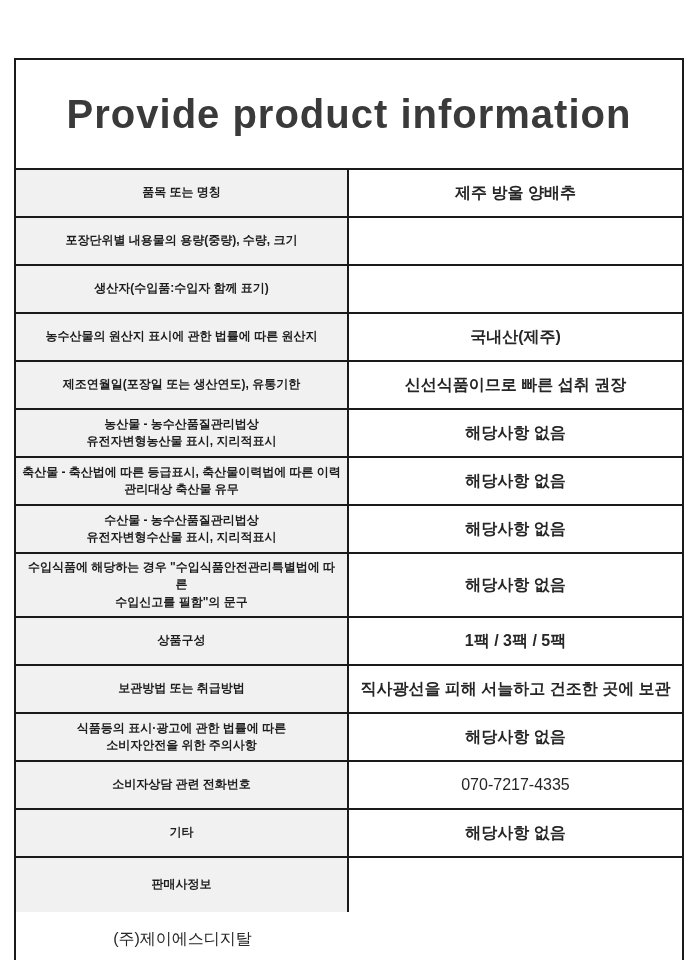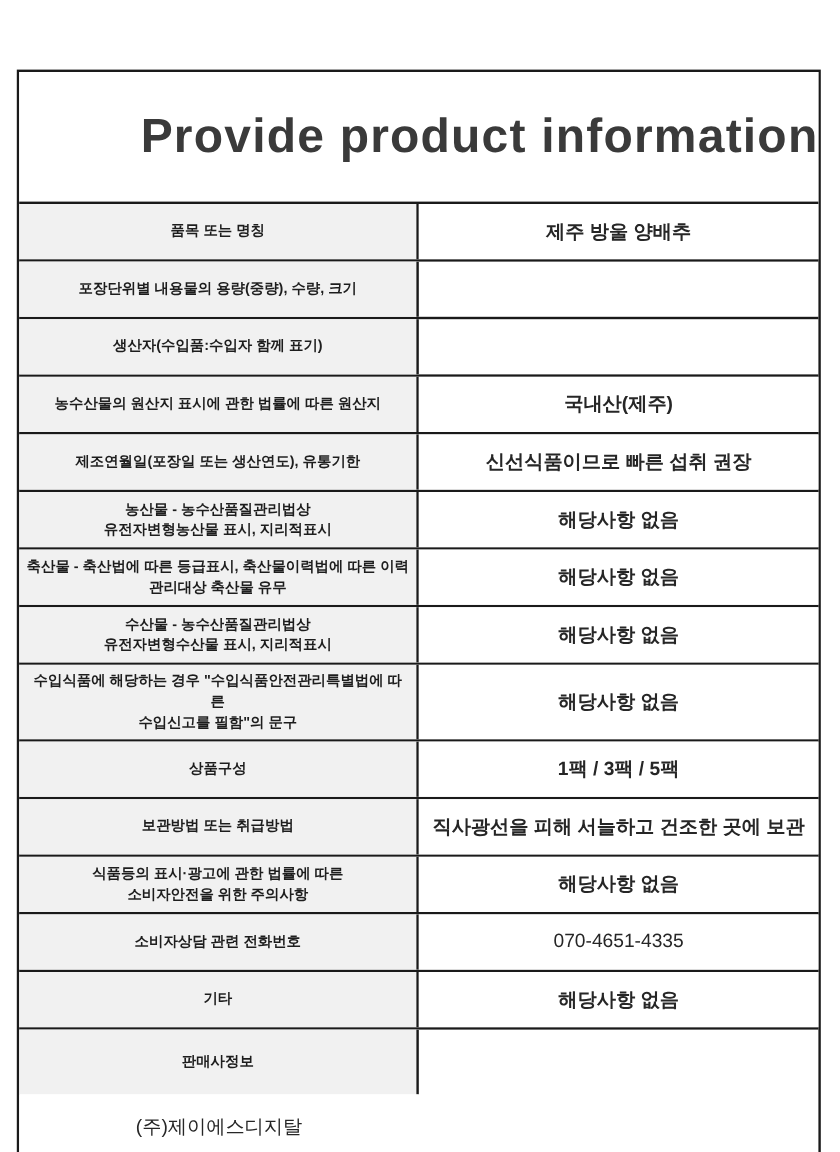--- a/index.html
+++ b/index.html
@@ -16,21 +16,21 @@
     font-family:"Liberation Sans", sans-serif;
   }
   .page{ position:relative; width:700px; height:960px; }
   .sheet{
     position:absolute; left:14px; top:58px; width:670px;
     border:2px solid var(--border);
     background:#ffffff;
   }
   .title-bar{
     height:110px;
-    display:flex; align-items:center; justify-content:flex-end;
+    display:flex; align-items:center; justify-content:center;
     border-bottom:2px solid var(--border);
     background:#ffffff;
   }
   .title{
     font-size:40px;
     font-weight:700;
     letter-spacing:1px;
     color:var(--title-color);
   }
   .table{ width:100%; }
@@ -132,21 +132,21 @@
   </div>
 
   <div class="row">
     <div class="cell label-cell">식품등의 표시·광고에 관한 법률에 따른
 소비자안전을 위한 주의사항</div>
     <div class="cell value-cell value-bold">해당사항 없음</div>
   </div>
 
   <div class="row">
     <div class="cell label-cell">소비자상담 관련 전화번호</div>
-    <div class="cell value-cell">070-4651-4335</div>
+    <div class="cell value-cell">070-7217-4335</div>
   </div>
 
   <div class="row">
     <div class="cell label-cell">기타</div>
     <div class="cell value-cell value-bold">해당사항 없음</div>
   </div>
 
   <div class="row">
     <div class="cell label-cell">판매사정보</div>
     <div class="cell value-cell">(주)제이에스디지탈</div>

